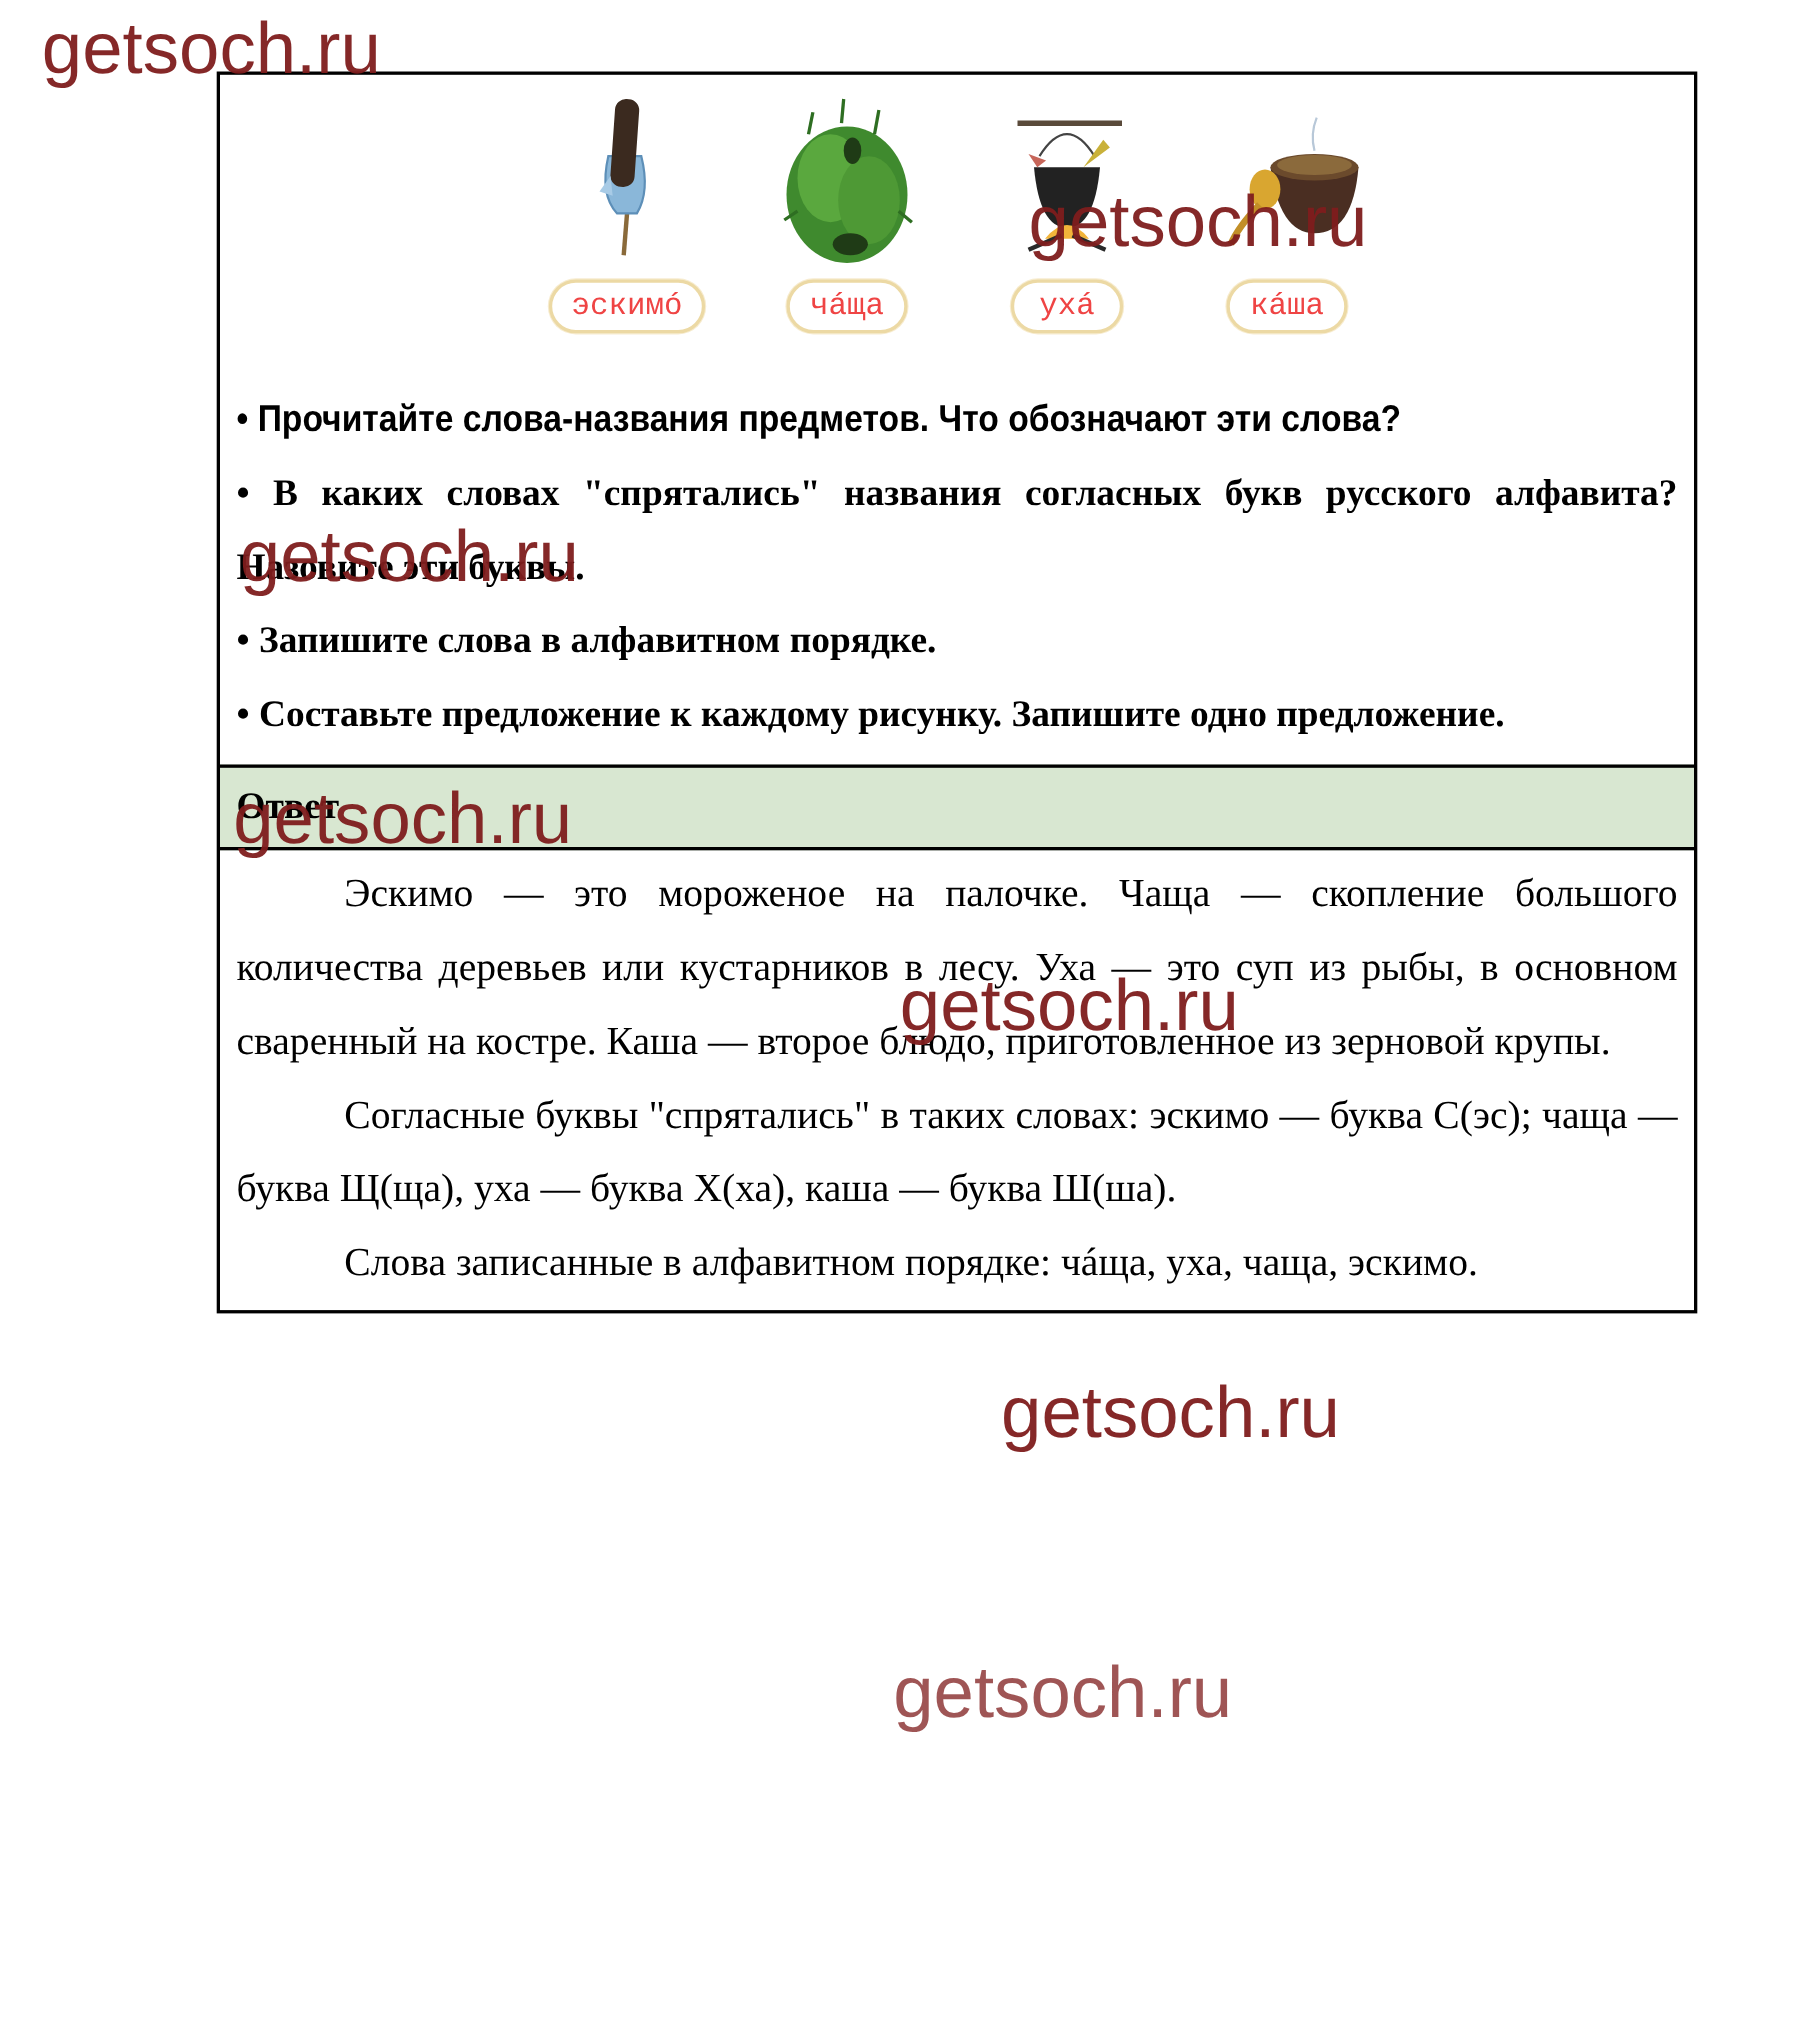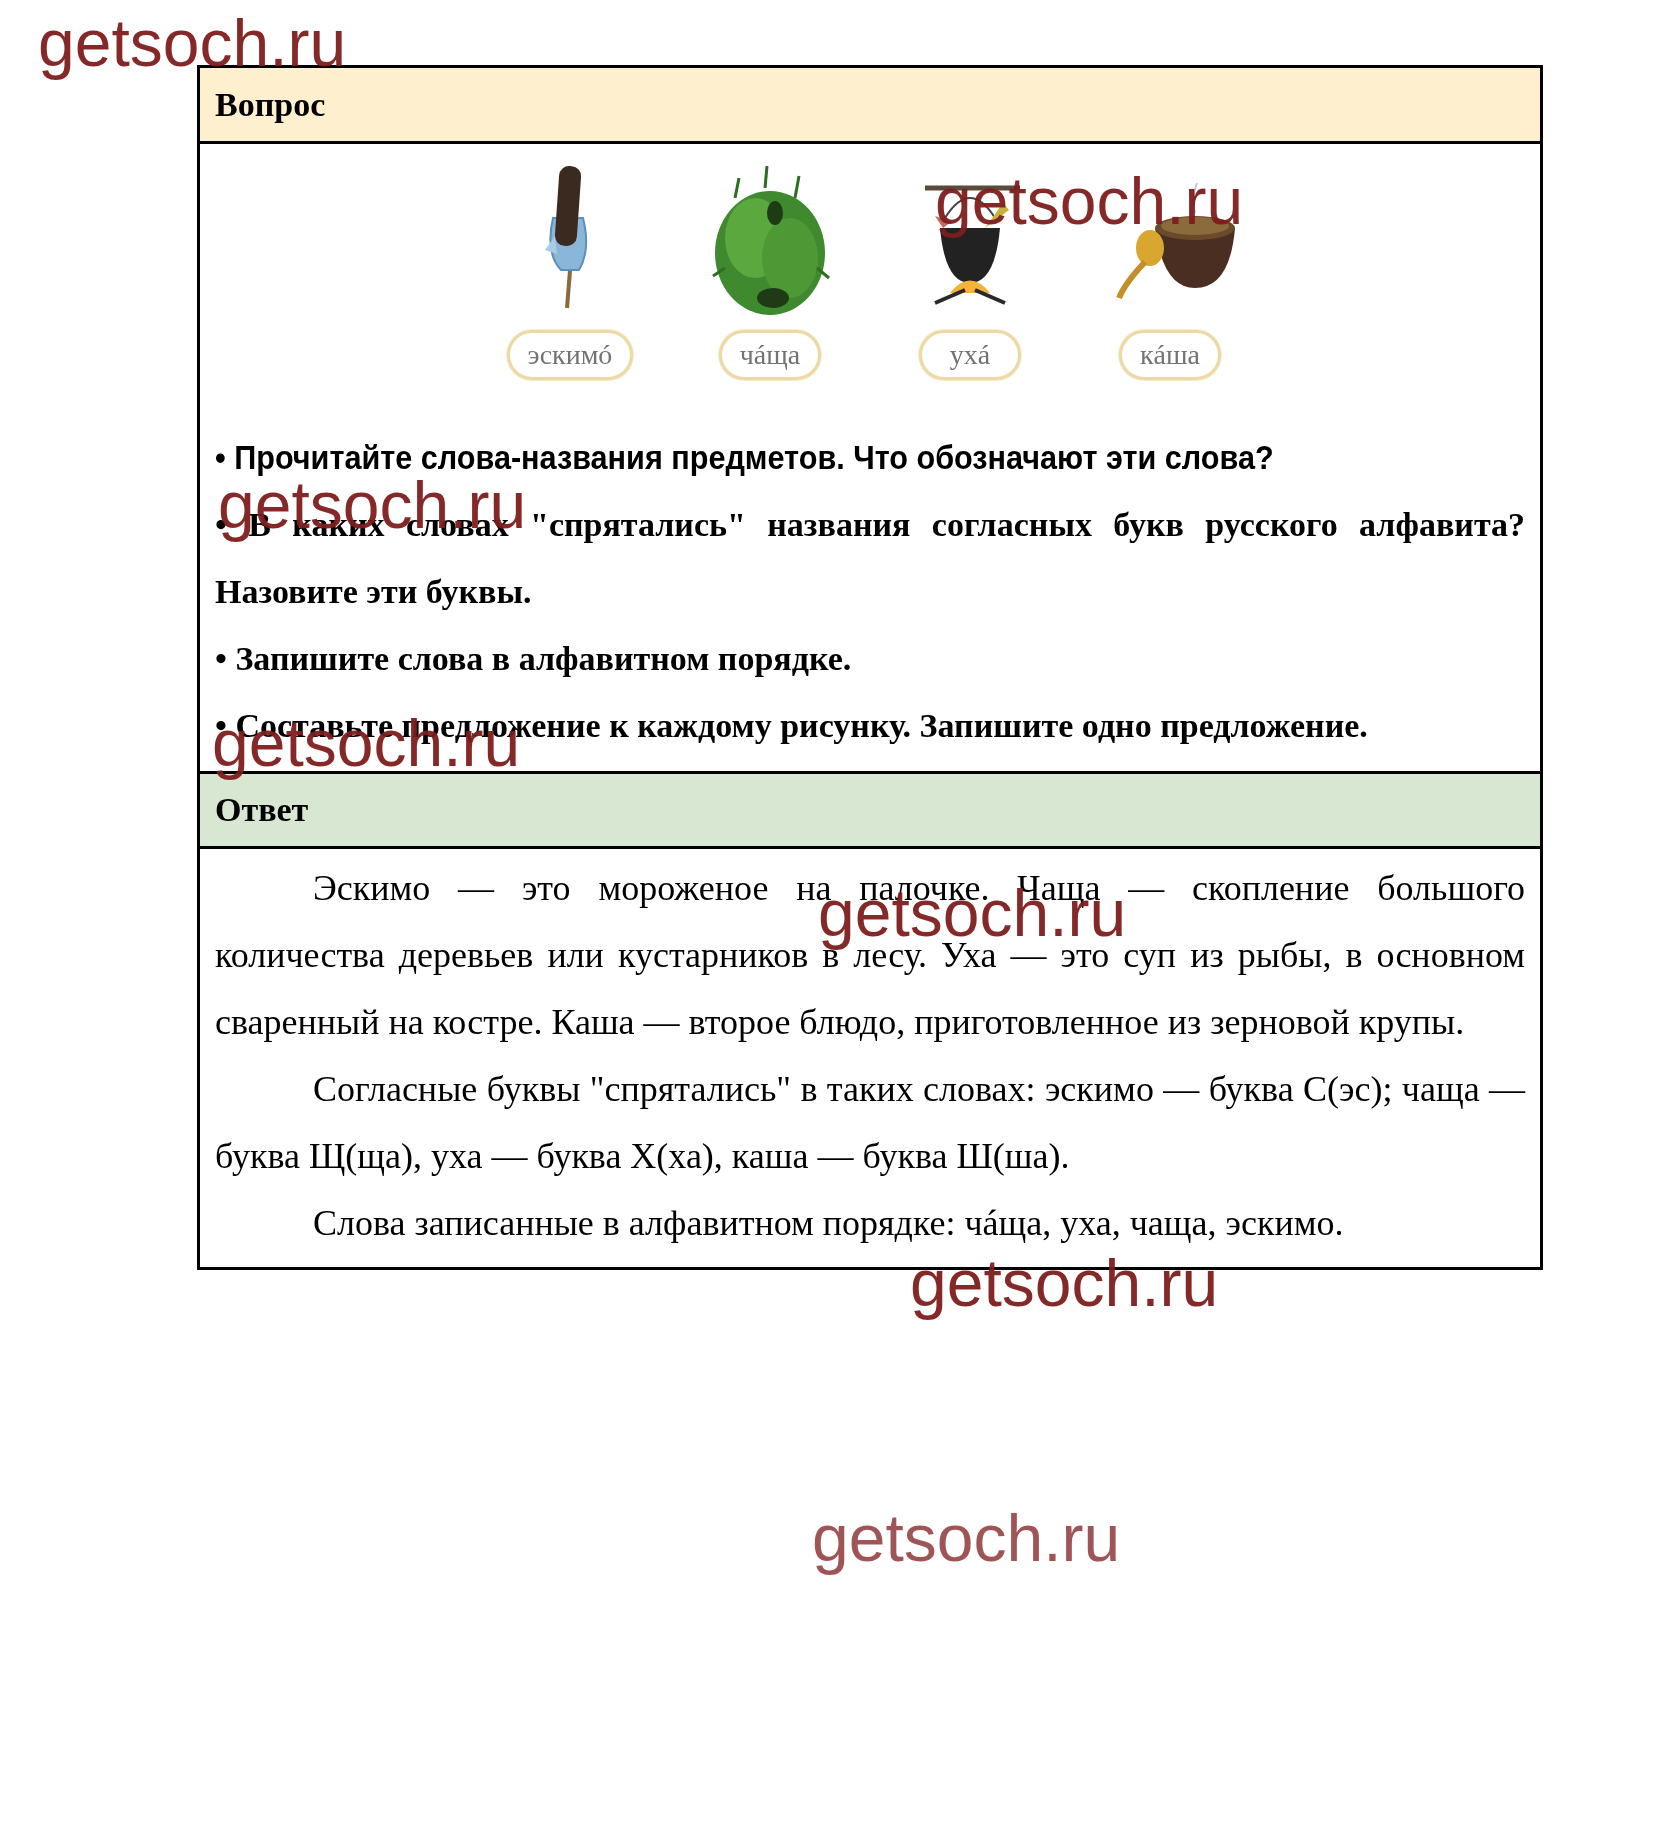--- a/index.html
+++ b/index.html
@@ -83,23 +83,23 @@
       width: 150px;
       height: 160px;
       position: relative;
     }
     .word-label {
       margin-top: 12px;
       padding: 6px 18px;
       border: 3px solid #ecd9a4;
       border-radius: 34px;
       background: #fff;
-      font-family: Liberation Serif, serif;
+      font-family: Liberation Mono, monospace;
       font-size: 28px;
-      color: #737373;
+      color: #ef4444;
       box-shadow: 0 0 0 1px #f7ecd0;
       min-width: 60px;
       text-align: center;
     }
     .instr {
       font-family: "Liberation Sans", "DejaVu Sans", sans-serif;
       font-weight: bold;
       font-size: 34px;
       line-height: 67px;
       text-align: justify;
@@ -130,23 +130,20 @@
 <div class="watermark wm1">getsoch.ru</div>
 <div class="watermark wm2">getsoch.ru</div>
 <div class="watermark wm3">getsoch.ru</div>
 <div class="watermark wm4">getsoch.ru</div>
 <div class="watermark wm5">getsoch.ru</div>
 <div class="watermark wm6">getsoch.ru</div>
 <div class="watermark wm7">getsoch.ru</div>
 
 <div class="sheet">
 
-  <div class="head question">
-    <span>Вопрос</span>
-  </div>
 
   <div class="qbody">
 
     <div class="pictures">
 
       <div class="picture">
         <svg class="pic-art" viewBox="0 0 150 160">
           <line x1="72" y1="150" x2="76" y2="100" stroke="#8a6a3a" stroke-width="4"></line>
           <path d="M58 60 Q50 95 66 112 L84 112 Q96 92 88 60 Z" fill="#8ab7d9" stroke="#5d8fb8" stroke-width="2"></path>
           <rect x="62" y="8" width="22" height="80" rx="10" fill="#3b2a1f" transform="rotate(4 73 48)"></rect>

